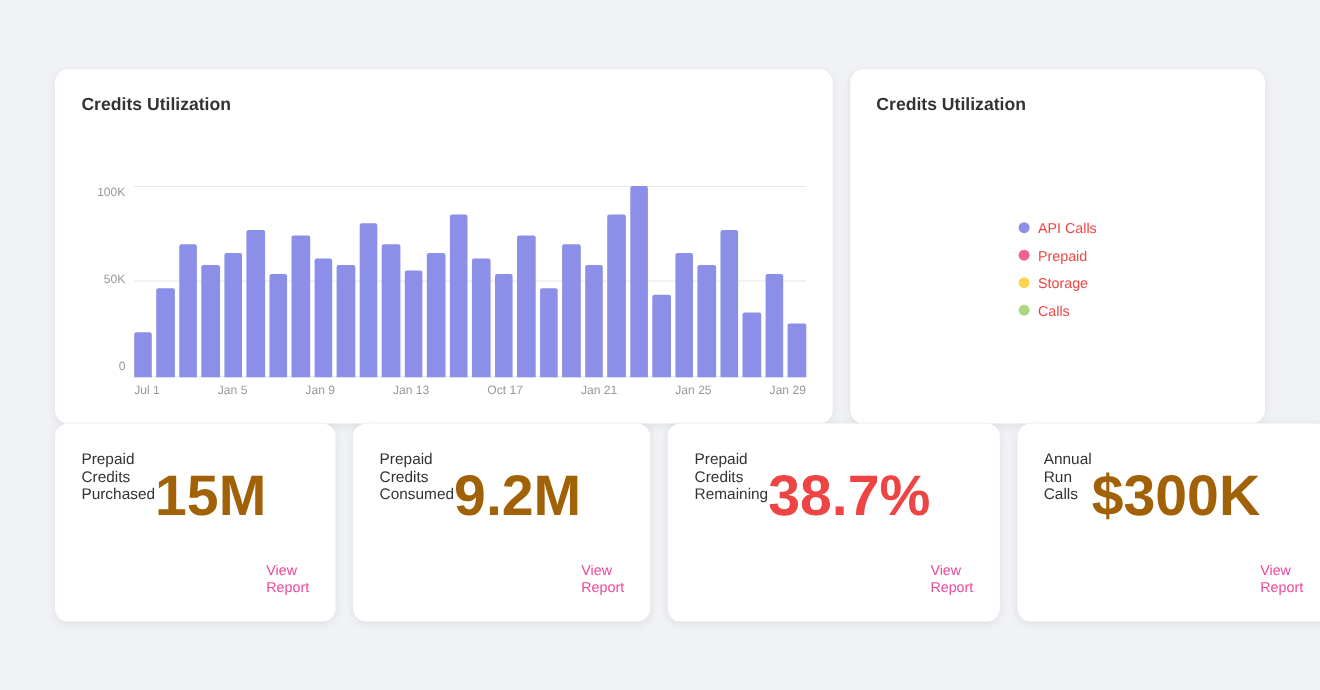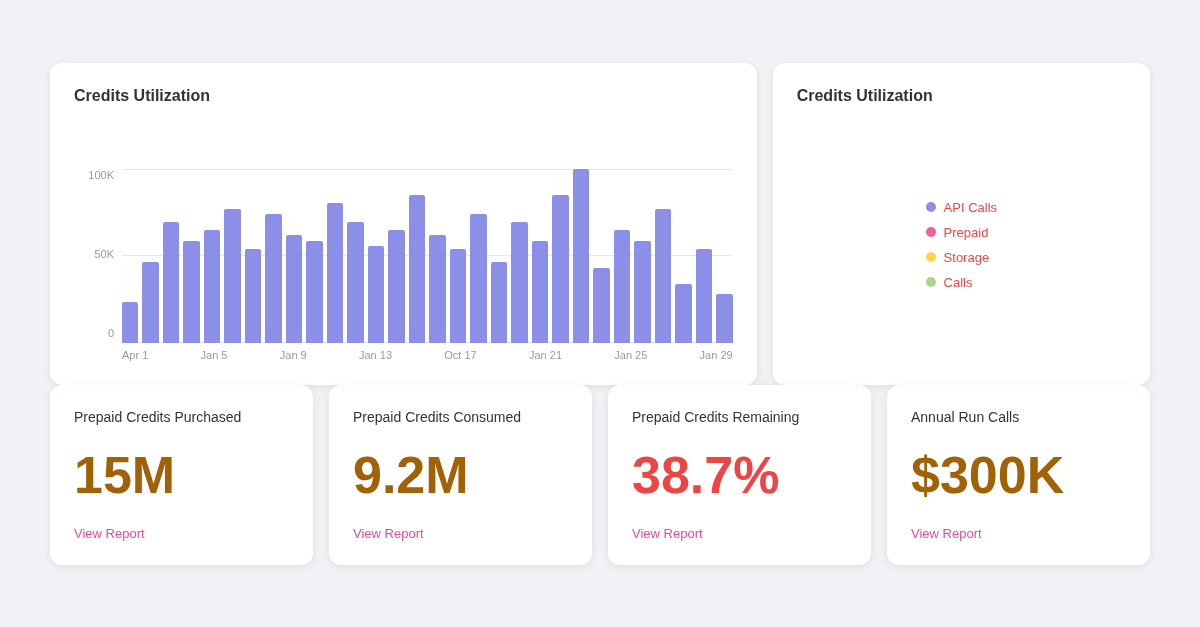--- a/index.html
+++ b/index.html
@@ -151,21 +151,20 @@
       flex-shrink: 0;
     }
     
     .bottom-row {
       display: flex;
       gap: 16px;
     }
     .metric-card {
       flex: 1;
       display: flex;
-      flex-direction: column;
       padding: 24px;
       min-height: 180px;
     }
     .metric-label {
       font-size: 14px;
       font-weight: 500;
       color: #333;
       margin-bottom: auto;
     }
     .metric-value {
@@ -234,21 +233,21 @@
                 <div class="bar" style="height: 64.6154%;"></div>
                 <div class="bar" style="height: 58.4615%;"></div>
                 <div class="bar" style="height: 76.9231%;"></div>
                 <div class="bar" style="height: 33.8462%;"></div>
                 <div class="bar" style="height: 53.8462%;"></div>
                 <div class="bar" style="height: 27.6923%;"></div>
               </div>
           </div>
         </div>
         <div class="x-axis">
-          <span class="x-label">Apr 1</span>
+          <span class="x-label">Jul 1</span>
           <span class="x-label">Jan 5</span>
           <span class="x-label">Jan 9</span>
           <span class="x-label">Jan 13</span>
           <span class="x-label">Oct 17</span>
           <span class="x-label">Jan 21</span>
           <span class="x-label">Jan 25</span>
           <span class="x-label">Jan 29</span>
         </div>
       </div>
     </div>

